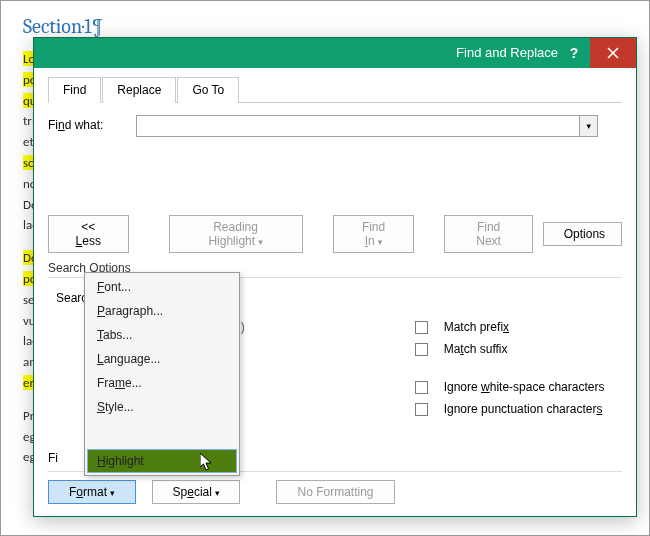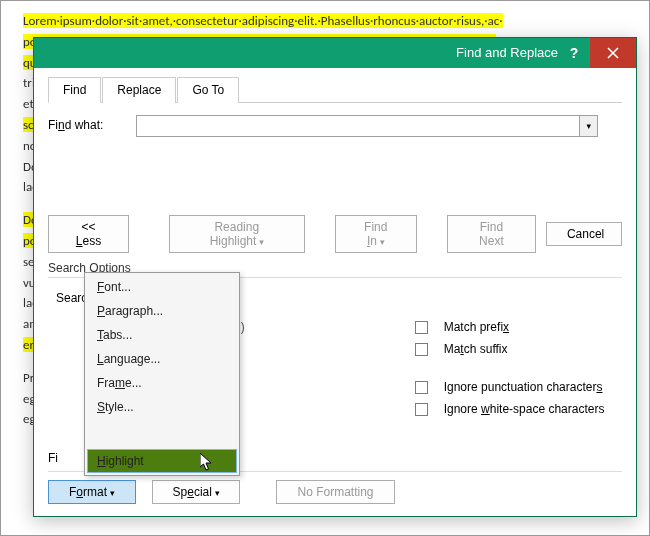--- a/index.html
+++ b/index.html
@@ -228,20 +228,21 @@
     height: 20px;
     bottom: 43px;
     left: 166px;
     pointer-events: none;
   }
 </style>
 </head>
 <body>
 
 <div class="doc">
+  <h2>Section·1¶</h2>
   <p>
     <span class="hl">Lorem·ipsum·dolor·sit·amet,·consectetur·adipiscing·elit.·Phasellus·rhoncus·auctor·risus,·ac·</span><br>
     <span class="hl">posuere·massa·ullamcorper·eu.·Morbi·justo·ipsum,·molestie·vel·lorem·at,·tristique·mollis·</span><br>
     <span class="hl">quis·nunc.·Sed·vitae·enim·elit.·Fusce·nec·mi·ac·massa·consequat·vestibulum.·Nunc·tempor·</span><br>
     <span>tristique·ex.·Nullam·non·volutpat·enim.·Nunc·porta·viverra·sollicitudin.·Nunc·vel·dignissim·mauris·</span><br>
     <span>et·odio·sed·vulputate·Proin·</span><br>
     <span class="hl">scelerisque·metus·ex,·eget·porta·nunc·rutrum·sed.·Nullam·enim·neque,·maximus·ut·</span><br>
     <span>non·ante·at,·hendrerit·tempus·sem.·Aenean·pharetra·pellentesque·fringilla.·</span><br>
     <span>Donec·massa·a·erat·aliquam·In·ligula·orci,·dictum·eget·auctor·quis,·in·</span><br>
     <span>lacinia·urna.·¶</span>
@@ -289,21 +290,21 @@
         <span class="drop">▾</span>
       </span>
     </div>
 
     <div class="btnrow">
       <div class="btn"><span>&lt;&lt; <span class="u">L</span>ess</span></div>
       <div style="flex:1"></div>
       <div class="btn disabled dropdown"><span>Reading Highlight</span></div>
       <div class="btn disabled dropdown"><span>Find <span class="u">I</span>n</span></div>
       <div class="btn disabled"><span>Find Next</span></div>
-      <div class="btn"><span>Cancel</span></div>
+      <div class="btn"><span>Options</span></div>
     </div>
 
     <div class="section-title">Search Options</div>
     <div class="opts">
       <div>
         <span style="margin-left:8px">Searc<span class="u">h</span>:</span>
         <span class="combo searchbox">
           <span style="position:absolute; left:6px; top:3px">All</span>
           <span class="drop">▾</span>
         </span>
@@ -318,25 +319,25 @@
               <span class="box"></span>
               <span>Match prefi<span class="u">x</span></span>
             </div>
           <div class="chk">
               <span class="box"></span>
               <span>Ma<span class="u">t</span>ch suffix</span>
             </div>
           <div style="height:8px"></div>
           <div class="chk">
               <span class="box"></span>
-              <span>Ignore punctuation character<span class="u">s</span></span>
+              <span>Ignore <span class="u">w</span>hite-space characters</span>
             </div>
           <div class="chk">
               <span class="box"></span>
-              <span>Ignore <span class="u">w</span>hite-space characters</span>
+              <span>Ignore punctuation character<span class="u">s</span></span>
             </div>
         </div>
       </div>
     </div>
 
     <div class="bottom">
       <div class="bottom-title">Fi</div>
       <div class="bottom-row">
         <div class="btn pressed dropdown"><span>F<span class="u">o</span>rmat</span></div>
         <div class="btn dropdown"><span>Sp<span class="u">e</span>cial</span></div>

